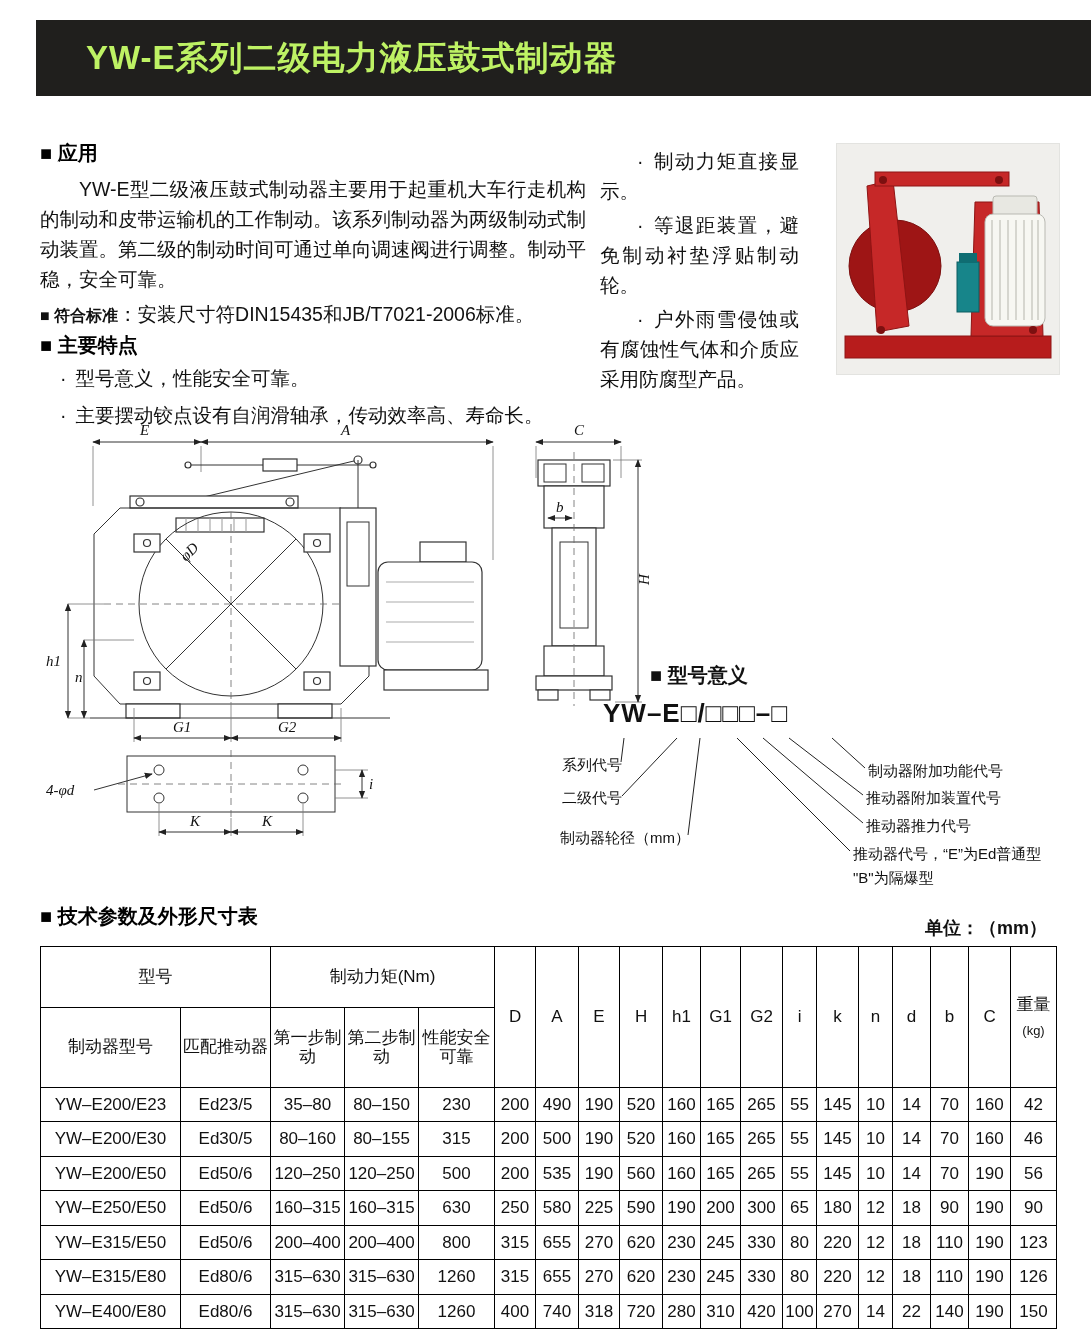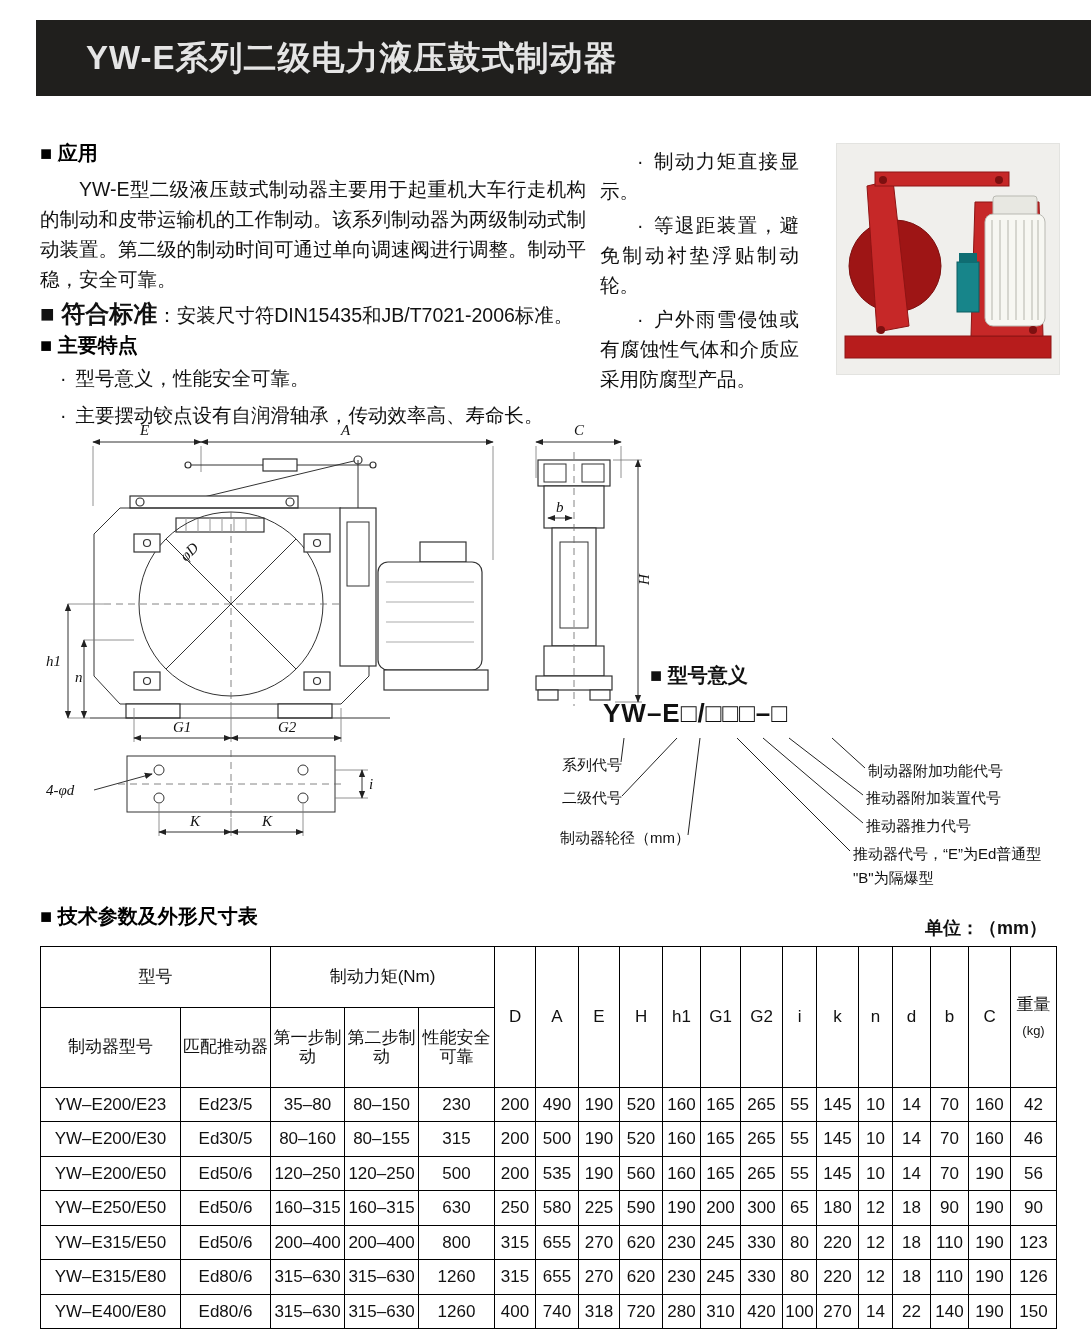--- a/index.html
+++ b/index.html
@@ -2,28 +2,28 @@
 <html><head>
 <meta charset="utf-8">
 <style>
   *{margin:0;padding:0;box-sizing:border-box}
   html,body{background:#fff}
   body{font-family:"Liberation Sans","DejaVu Sans",sans-serif;color:#111}
   .page{position:relative;width:1091px;height:1335px;background:#fff;overflow:hidden}
 
   
   .header-bar{position:absolute;left:36px;top:20px;width:1055px;height:76px;background:#201f1d;display:flex;align-items:center}
-  .header-bar .title{color:#e5e5e5;font-size:33px;font-weight:bold;padding-left:50px;letter-spacing:1px}
+  .header-bar .title{color:#bef264;font-size:33px;font-weight:bold;padding-left:50px;letter-spacing:1px}
 
   .sec-heading{position:absolute;font-size:20px;font-weight:bold;color:#000000;white-space:nowrap}
 
   .app-body{position:absolute;left:40px;top:174px;width:546px;font-size:19.5px;line-height:30px;text-align:justify;text-indent:2em}
 
   .standard-line{position:absolute;left:40px;top:300px;width:560px;font-size:19.5px;line-height:28px}
-  .standard-line .h{font-weight:bold;font-size:24px}
+  .standard-line .h{font-weight:bold;font-size:16px}
 
   .features{position:absolute;left:60px;top:364px;width:560px;font-size:19.5px}
   .features .item{margin-bottom:9px;line-height:28px}
   .bullet{margin-right:9px}
 
   .highlights{position:absolute;left:596px;top:142px;width:207px;font-size:19.5px}
   .highlights p{text-indent:1.9em;text-align:justify;line-height:30px;margin:4px}
 
   .photo{position:absolute;left:836px;top:143px;width:224px;height:232px;border:1px solid #e3e3e0;background:#f0efec}
 

